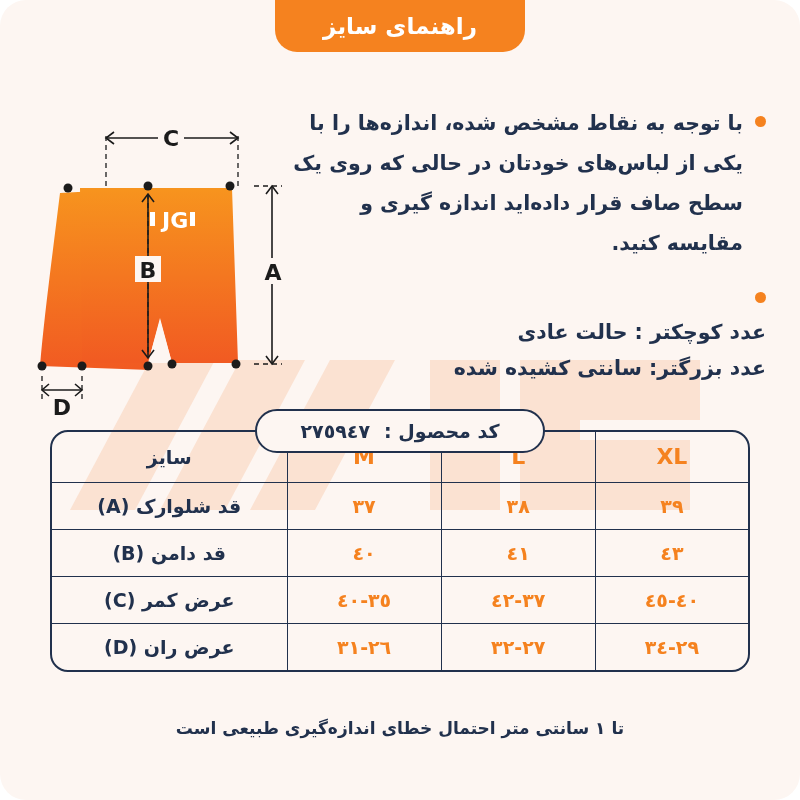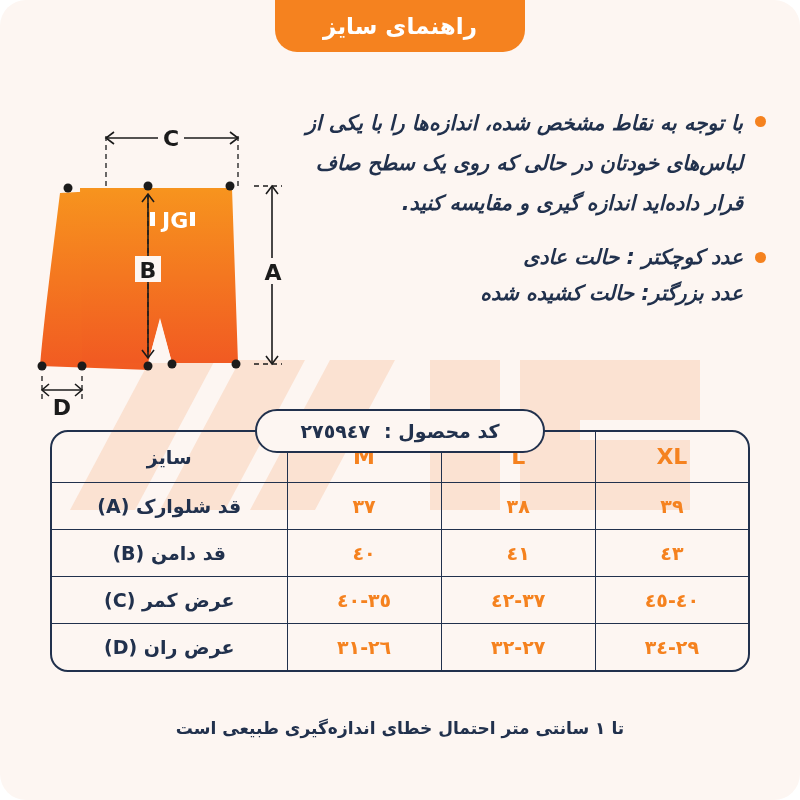--- a/index.html
+++ b/index.html
@@ -54,42 +54,41 @@
   }
 
   
   .intro {
     position: absolute;
     right: 34px;
     top: 104px;
     width: 480px;
     direction: rtl;
     text-align: right;
-    font-style: italic;
   }
   .intro-row {
     display: flex;
     flex-direction: row;
     align-items: flex-start;
     gap: 12px;
   }
   .bullet {
     width: 11px; height: 11px;
     border-radius: 50%;
     background: #f5821f;
     flex: 0 0 auto;
     margin-top: 12px;
   }
   .intro-para {
     font-size: 20.5px;
     line-height: 1.95;
     color: #21314d;
     font-weight: bold;
   }
-  .intro-row.second { margin-top: 16px; }
+  .intro-row.second { margin-top: 16px; flex-direction: column; }
   .intro-line { font-size: 20.5px; line-height: 1.75; color: #21314d; font-weight: bold; }
 
   
   .diagram {
     position: absolute;
     left: 22px;
     top: 108px;
     width: 330px;
     height: 310px;
   }
@@ -196,21 +195,21 @@
 
   <div class="intro">
     <div class="intro-row">
       <span class="bullet"></span>
       <div class="intro-para">با توجه به نقاط مشخص شده، اندازه‌ها را با یکی از لباس‌های خودتان در حالی که روی یک سطح صاف قرار داده‌اید اندازه گیری و مقایسه کنید.</div>
     </div>
     <div class="intro-row second">
       <span class="bullet"></span>
       <div>
         <div class="intro-line">عدد کوچکتر : حالت عادی</div>
-        <div class="intro-line">عدد بزرگتر: حالت کشیده شده</div>
+        <div class="intro-line">عدد بزرگتر: سانتی کشیده شده</div>
       </div>
     </div>
   </div>
 
   <svg class="diagram" viewBox="0 0 330 310">
     <defs>
       <linearGradient id="gshort" x1="0" y1="0" x2="0" y2="1">
         <stop offset="0%" stop-color="#f7941e"></stop>
         <stop offset="100%" stop-color="#f15a22"></stop>
       </linearGradient>

